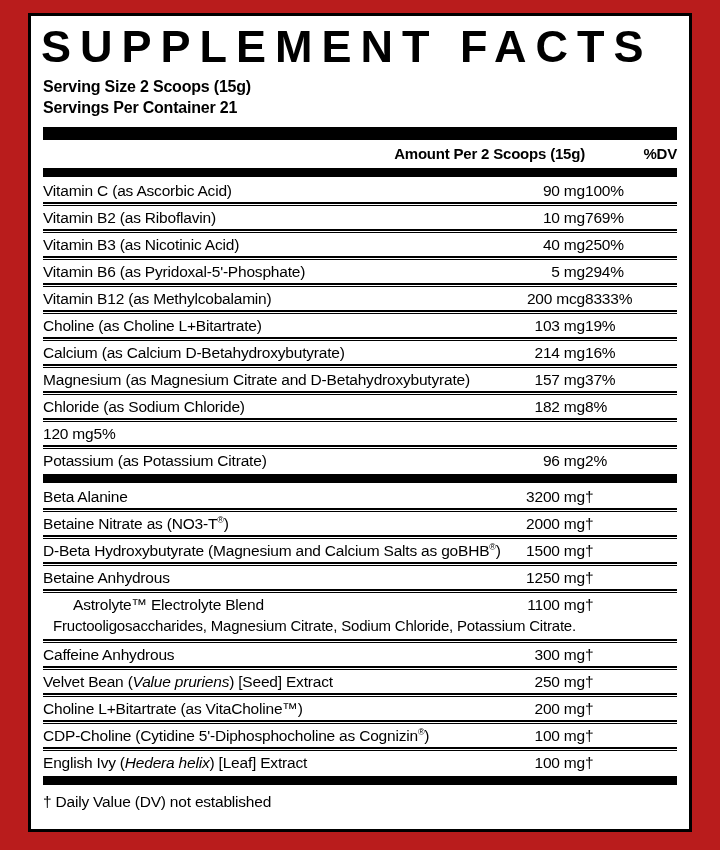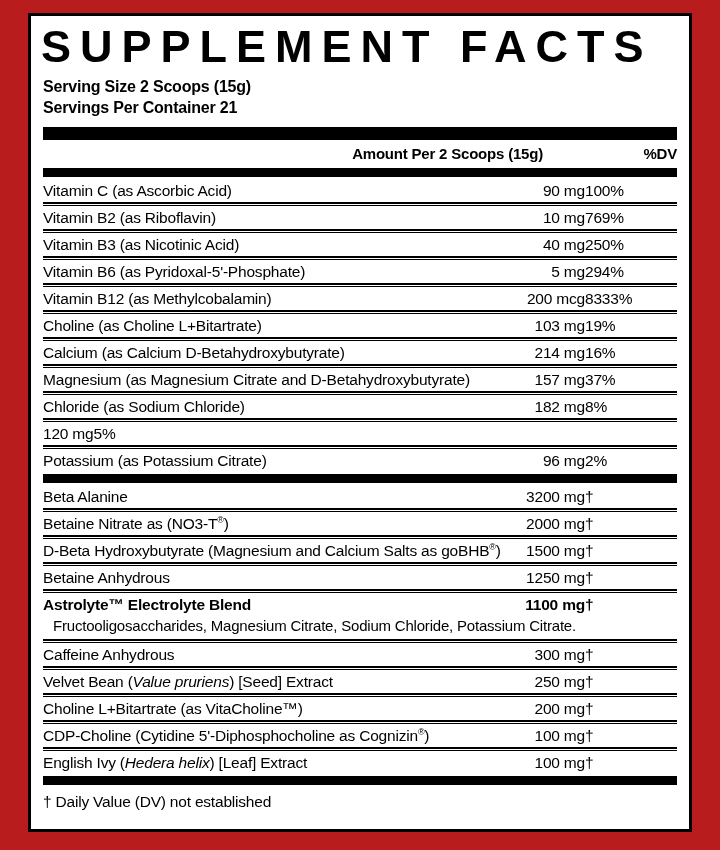--- a/index.html
+++ b/index.html
@@ -40,31 +40,31 @@
 
   .header-row {
     display: flex;
     justify-content: flex-end;
     align-items: baseline;
     font-weight: bold;
     font-size: 15px;
     padding: 5px 0 4px 0;
     letter-spacing: -0.2px;
   }
-  .h-dv { width: 92px; text-align: right; margin-left: 42px; }
+  .h-dv { width: 92px; text-align: right; }
 
   .row {
     display: flex;
     align-items: baseline;
     padding: 1px 0;
     font-size: 15.5px;
     line-height: 21px;
     letter-spacing: -0.2px;
   }
-  .row.bold { font-weight: bold; }
+  .row.bold { font-weight: normal; margin-left: 30px; }
   .c-name { flex: 1 1 auto; padding-right: 4px; white-space: nowrap; }
   .c-amount { flex: 0 0 auto; text-align: right; white-space: nowrap; }
   .c-dv { flex: 0 0 92px; width: 92px; white-space: nowrap; }
 
   .c-name .it { font-style: italic; }
   .c-name sup { font-size: 9px; vertical-align: super; line-height: 0; }
 
   .sep {
     border-top: 2px solid #000;
     border-bottom: 1px solid #000;

